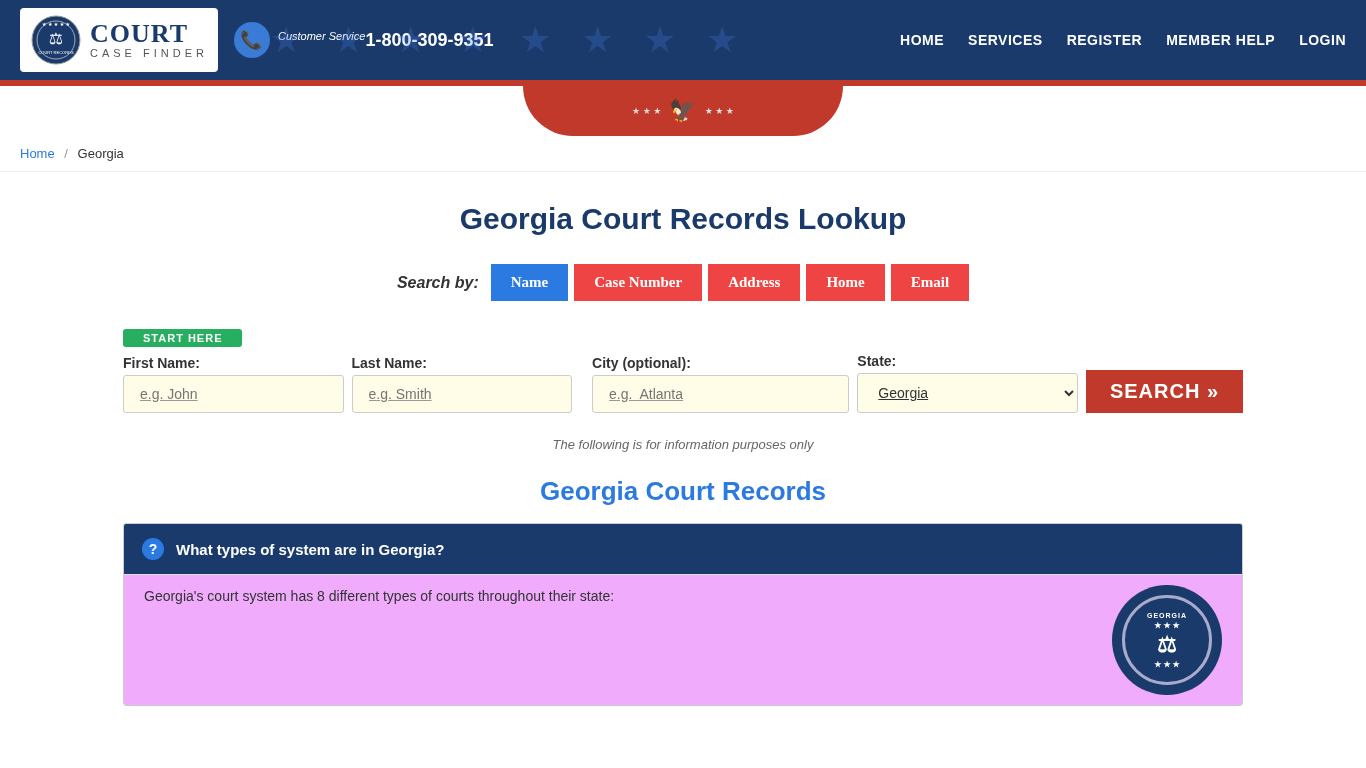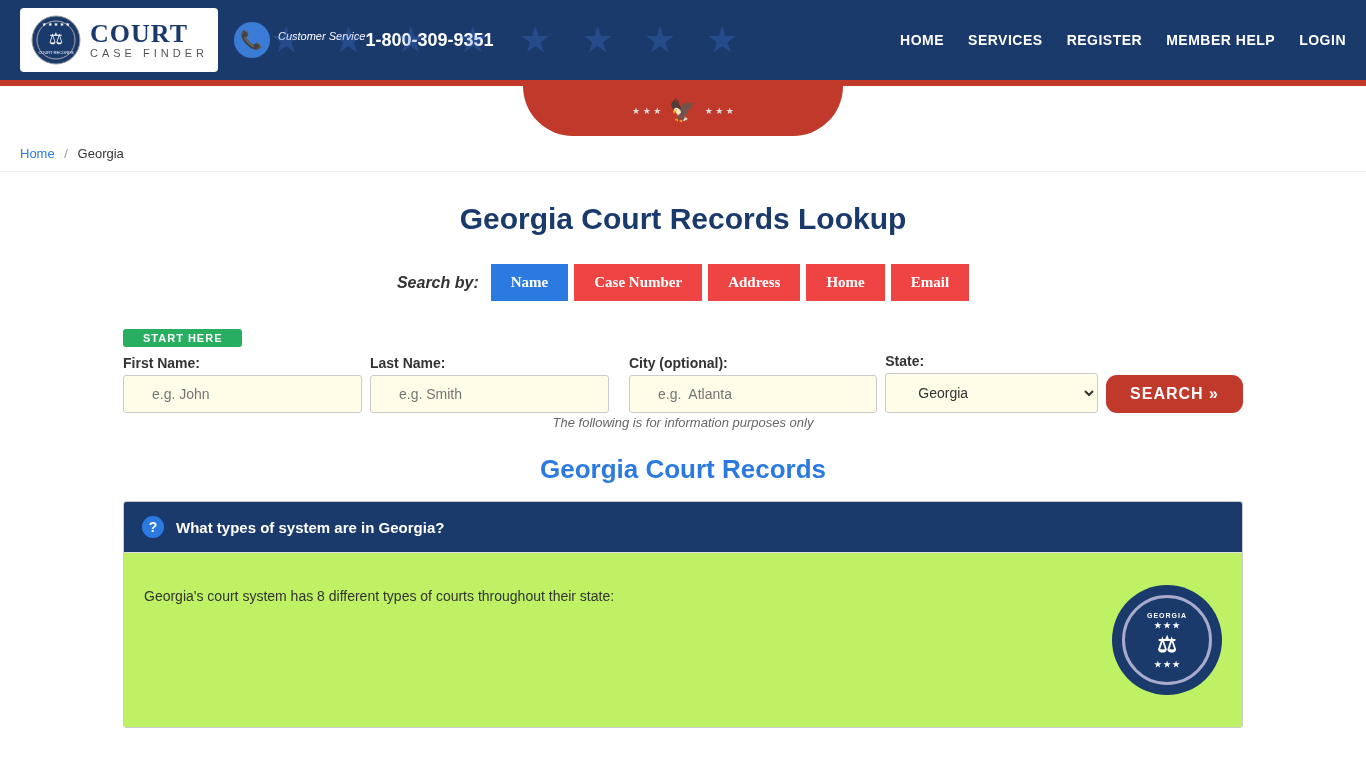--- a/index.html
+++ b/index.html
@@ -226,51 +226,52 @@
       flex-direction: column;
       gap: 4px;
     }
     .form-field label {
       font-weight: bold;
       font-size: 14px;
       color: #333;
     }
     .form-field input,
     .form-field select {
-      padding: 10px 28px;
+      padding: 10px 16px;
       font-size: 14px;
       border: 1px solid #ccc;
       border-radius: 3px;
       background: #fffde7;
       color: #999;
+      text-decoration: underline;
     }
     .field-firstname { flex: 1.2; }
     .field-lastname { flex: 1.2; }
     .field-city { flex: 1.4; margin-left: 12px; }
     .field-state { flex: 1.2; }
     .search-btn {
       background: #c0392b;
       color: white;
-      font-size: 16px;
+      font-size: 20px;
       font-weight: bold;
       padding: 10px 24px;
       border: none;
-      border-radius: 11px;
+      border-radius: 0;
       cursor: pointer;
       white-space: nowrap;
       align-self: flex-end;
       letter-spacing: 1px;
     }
 
     .info-note {
       text-align: center;
       font-style: italic;
       color: #666;
       font-size: 13px;
-      margin-top: 2px;
+      margin-top: 24px;
     }
 
     
     .section-title {
       text-align: center;
       font-size: 26px;
       font-weight: bold;
       color: #2a7ae2;
       margin: 20px 0 16px;
     }
@@ -302,25 +303,25 @@
       display: flex;
       align-items: center;
       justify-content: center;
       flex-shrink: 0;
     }
     .faq-question {
       font-size: 15px;
       font-weight: bold;
     }
     .faq-body {
-      padding: 32px 20px;
+      padding: 10px 20px;
       display: flex;
       gap: 20px;
       align-items: flex-start;
-      background: #bef264;
+      background: #f0abfc;
       border-top: 1px solid #e0e0e0;
     }
     .faq-body-text {
       flex: 1;
       font-size: 14px;
       line-height: 1.6;
       color: #333;
     }
     .faq-body-text ul {
       margin-left: 20px;

